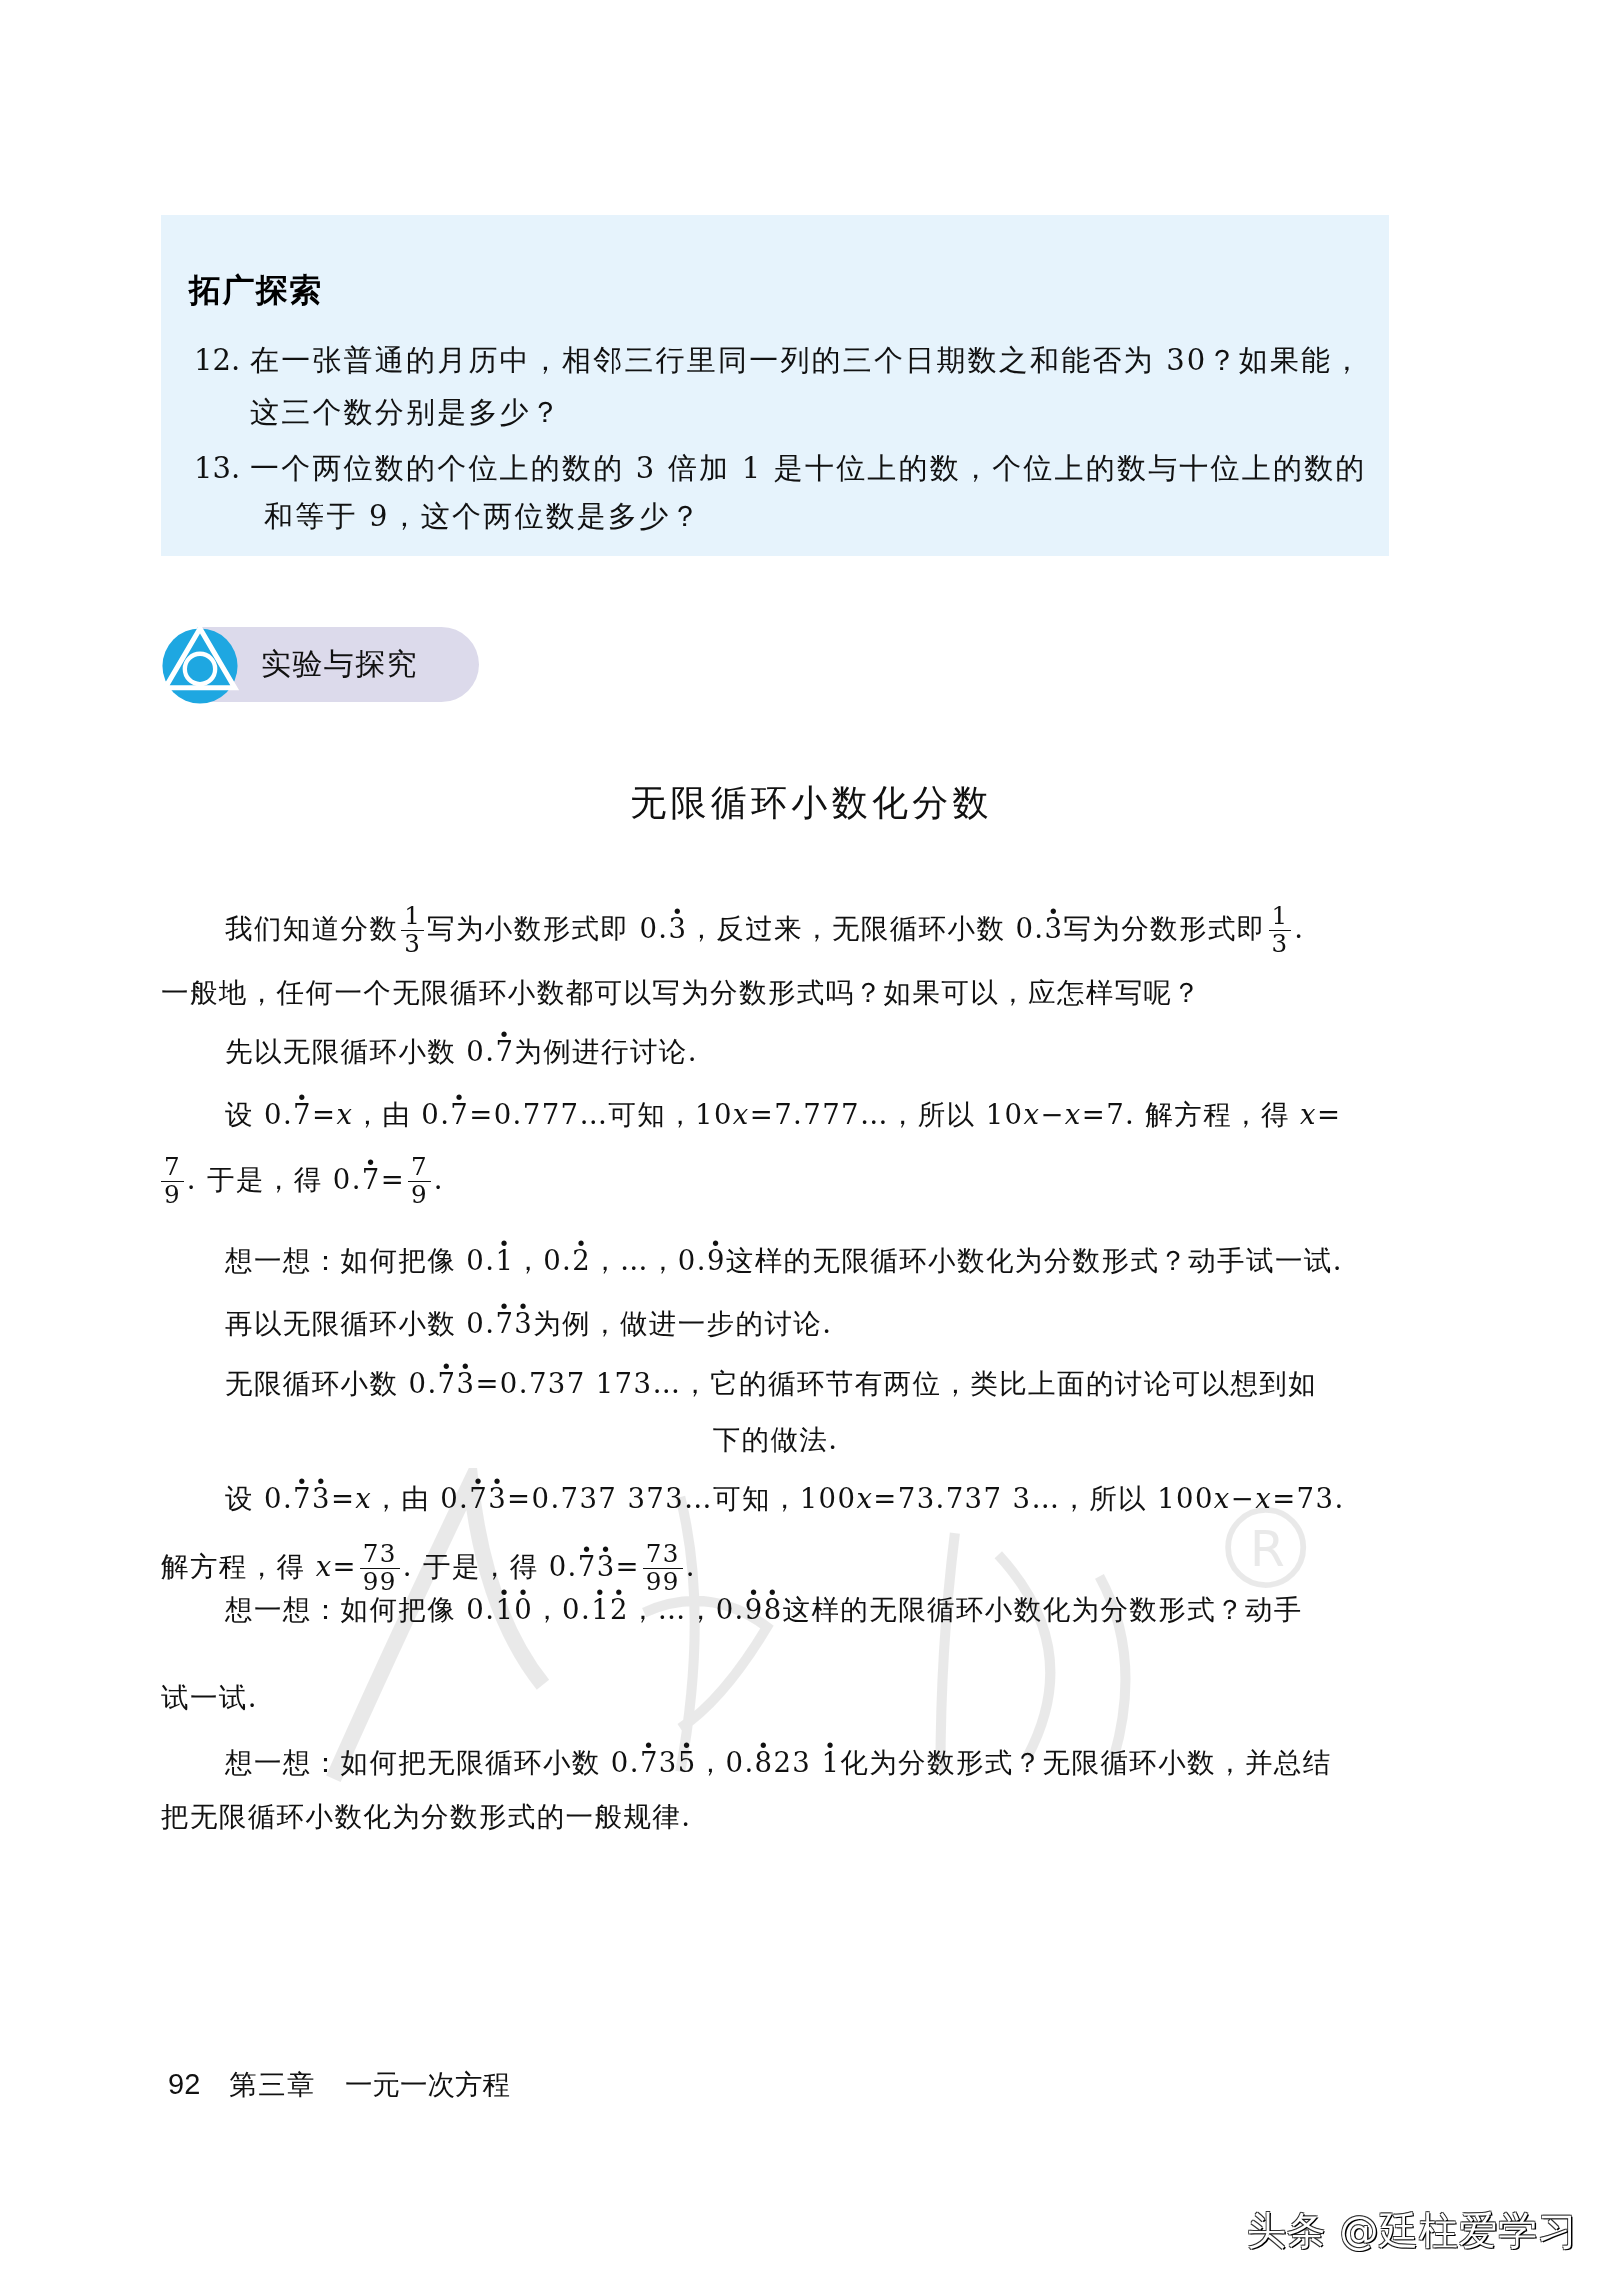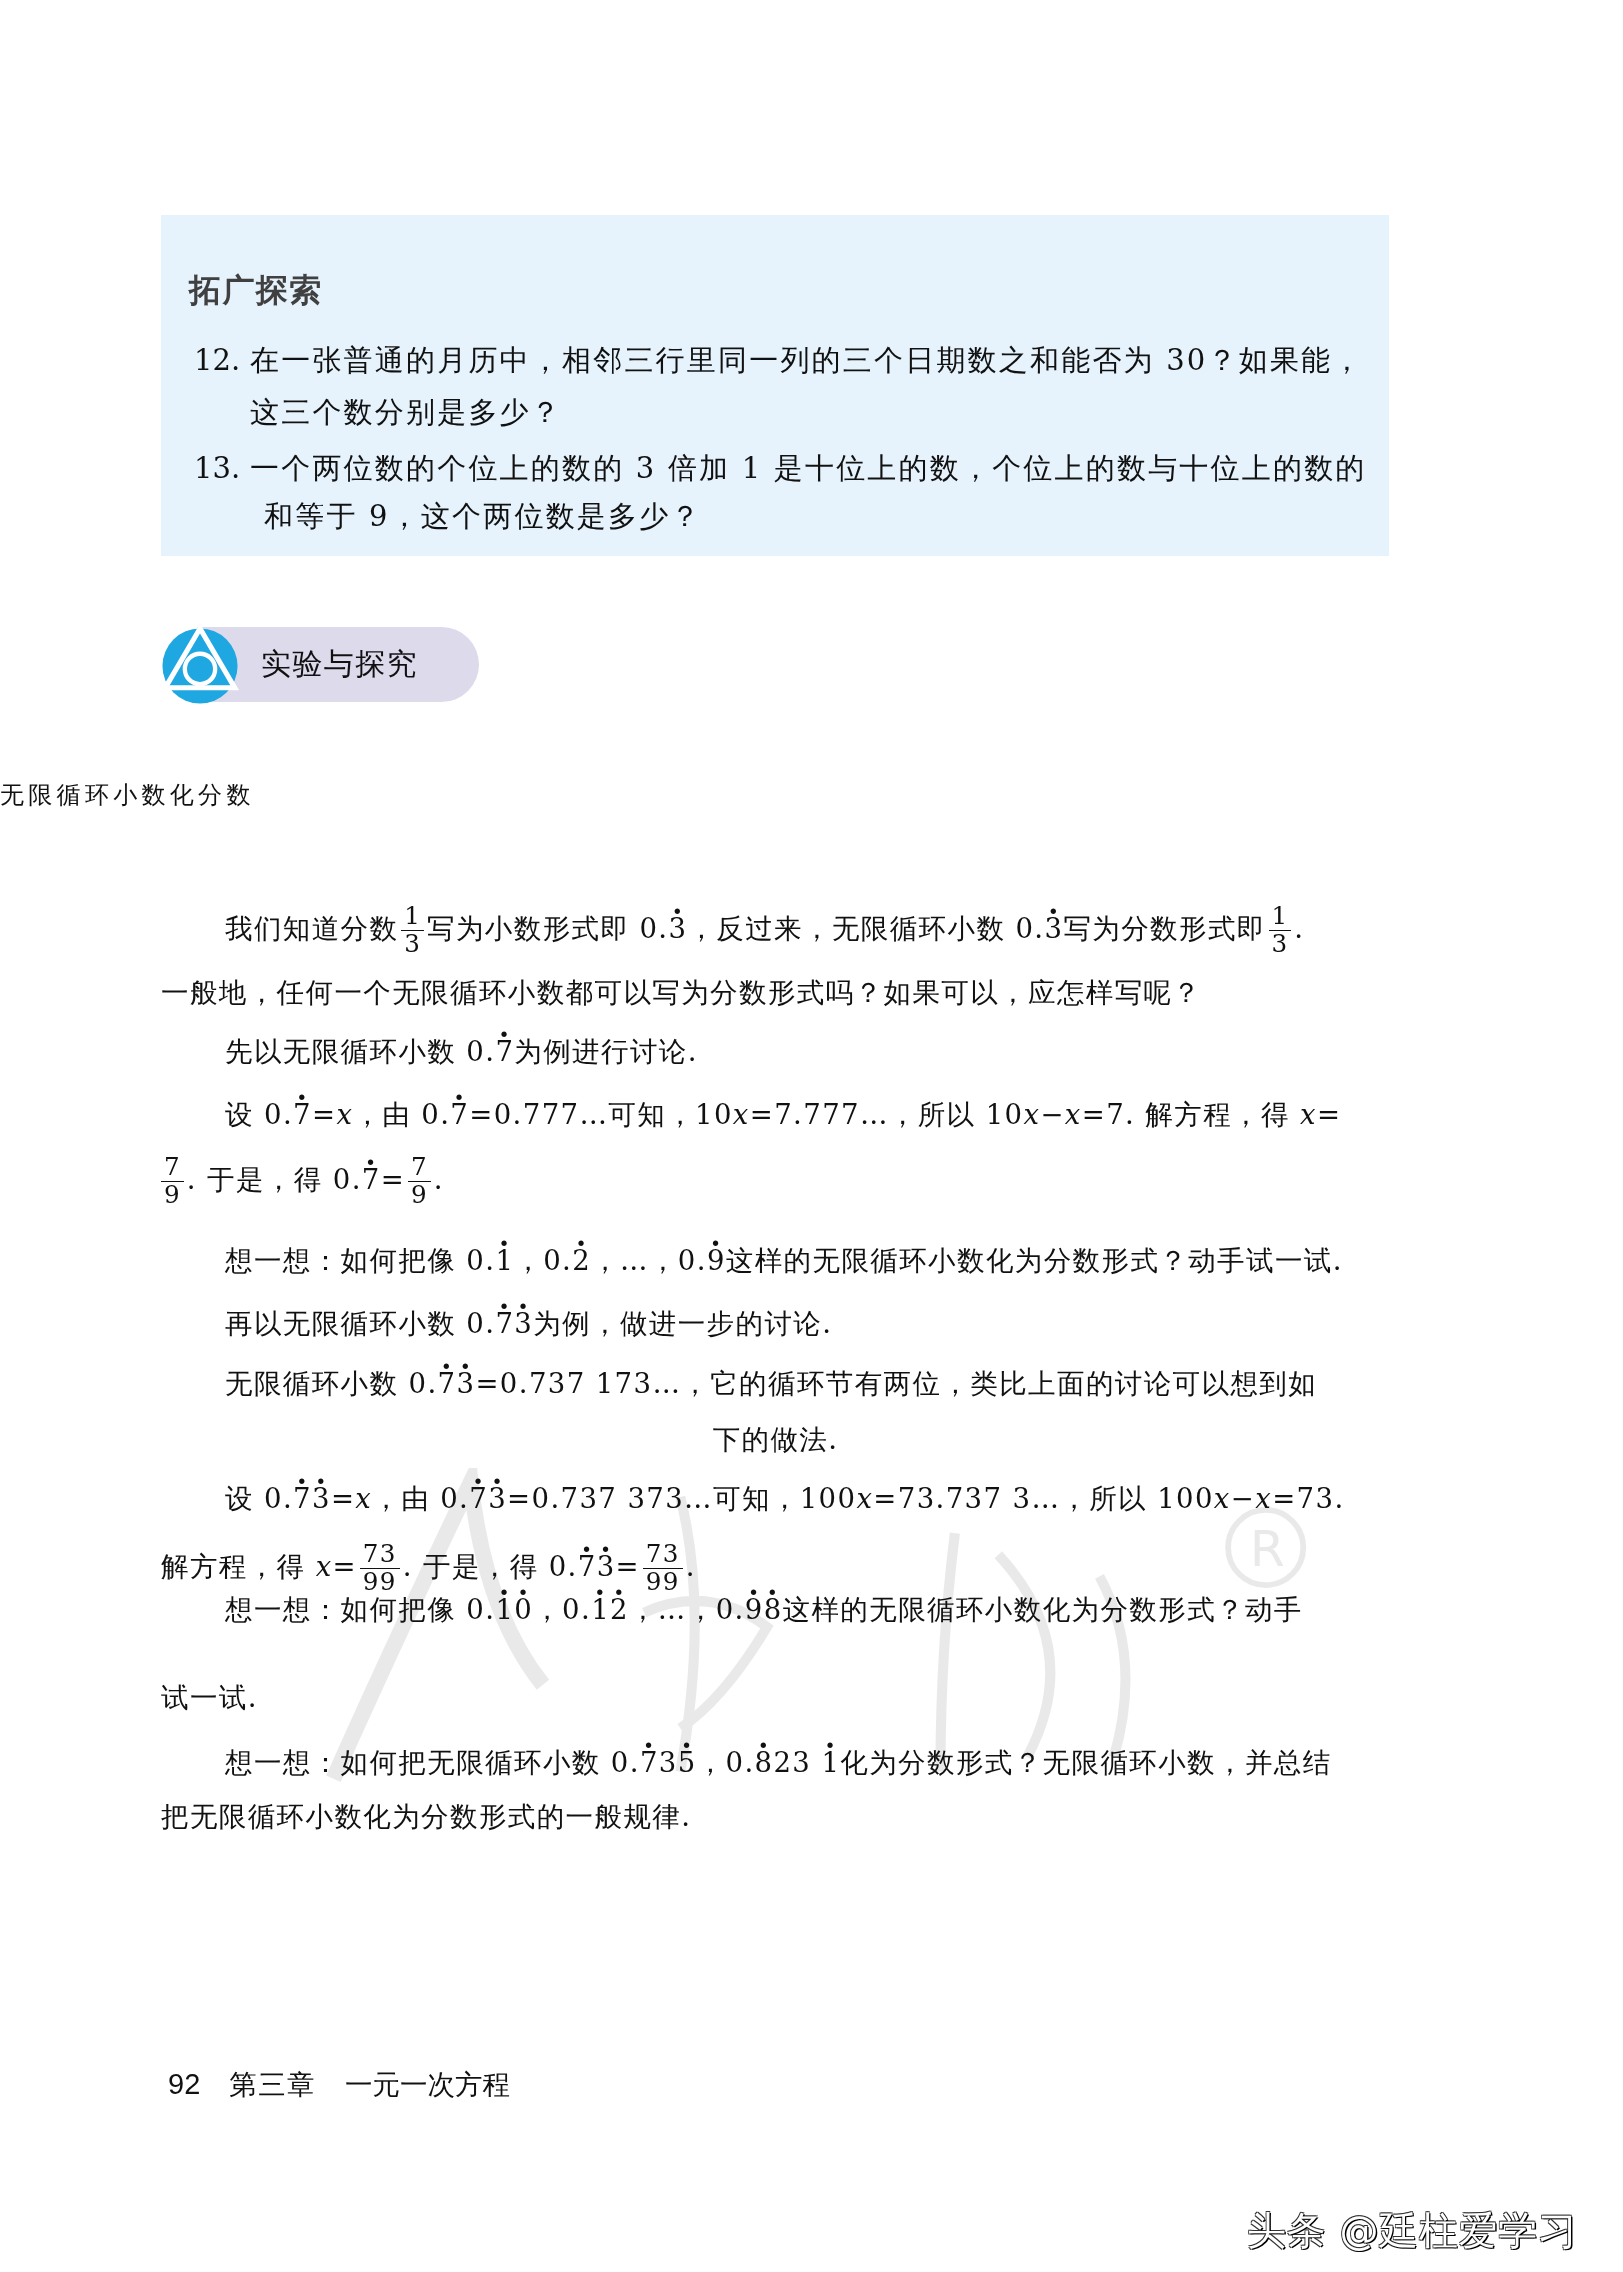--- a/index.html
+++ b/index.html
@@ -3,33 +3,33 @@
 <meta charset="utf-8">
 <style>
   html, body { margin: 0; padding: 0; background: #ffffff; }
   body { width: 1623px; height: 2273px; position: relative; overflow: hidden;
          font-family: "DejaVu Serif", "Liberation Serif", serif; color: #111; }
   .abs { position: absolute; }
 
   
   .ext-box { left: 161px; top: 215px; width: 1228px; height: 341px; background: #e6f3fc; }
   .ext-title { left: 189px; top: 269px; font-family: "DejaVu Sans", "Liberation Sans", sans-serif;
-               font-weight: bold; font-size: 32px; letter-spacing: 1.4px; color: #404040; text-align: right; }
+               font-weight: bold; font-size: 32px; letter-spacing: 1.4px; color: #000000; text-align: right; }
   .ext-q { font-size: 29px; line-height: 32px; white-space: nowrap; letter-spacing: 2.2px; }
   .ext-q .num { display: inline-block; width: 56px; letter-spacing: 0; }
 
   
   .banner { left: 161px; top: 627px; width: 318px; height: 75px; }
   .banner-pill { position: absolute; left: 36px; top: 0; width: 282px; height: 75px;
                  background: #dcdaeb; border-radius: 0 38px 38px 0; }
   .banner-icon { position: absolute; left: 0; top: 0; width: 78px; height: 78px; }
   .banner-label { position: absolute; left: 100px; top: 17.4px; font-family: "DejaVu Sans", "Liberation Sans", sans-serif;
                   font-size: 30px; color: #111; letter-spacing: 1.4px; }
 
-  .article-title { left: 0; width: 1623px; top: 779px; text-align: left; font-size: 24px; letter-spacing: 4.3px; }
+  .article-title { left: 0; width: 1623px; top: 779px; text-align: center; font-size: 36px; letter-spacing: 4.3px; }
 
   .line { left: 161px; width: 1229px; font-size: 27.5px; line-height: 32px; white-space: nowrap; letter-spacing: 1.4px; }
   .indent { padding-left: 64px; }
 
   .frac { display: inline-flex; flex-direction: column; align-items: center; vertical-align: middle;
           margin: 0 2.9px; line-height: 1; font-size: 24.6px; }
   .frac .n { padding: 0 2.9px 1.4px; }
   .frac .d { border-top: 1.4px solid #111; padding: 1.4px 2.9px 0; }
   .dot { position: relative; display: inline-block; }
   .dot::before { content: "·"; position: absolute; left: 50%; top: -16px; transform: translateX(-50%);

